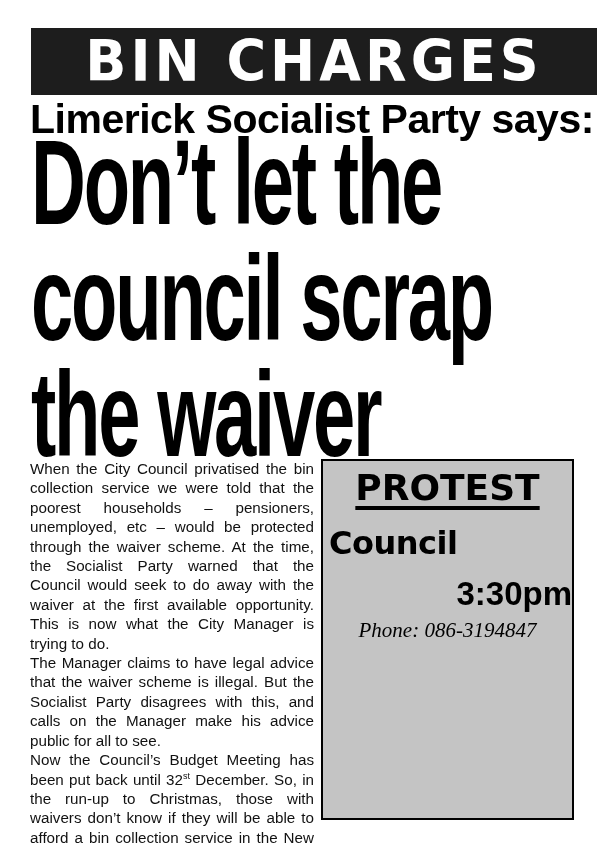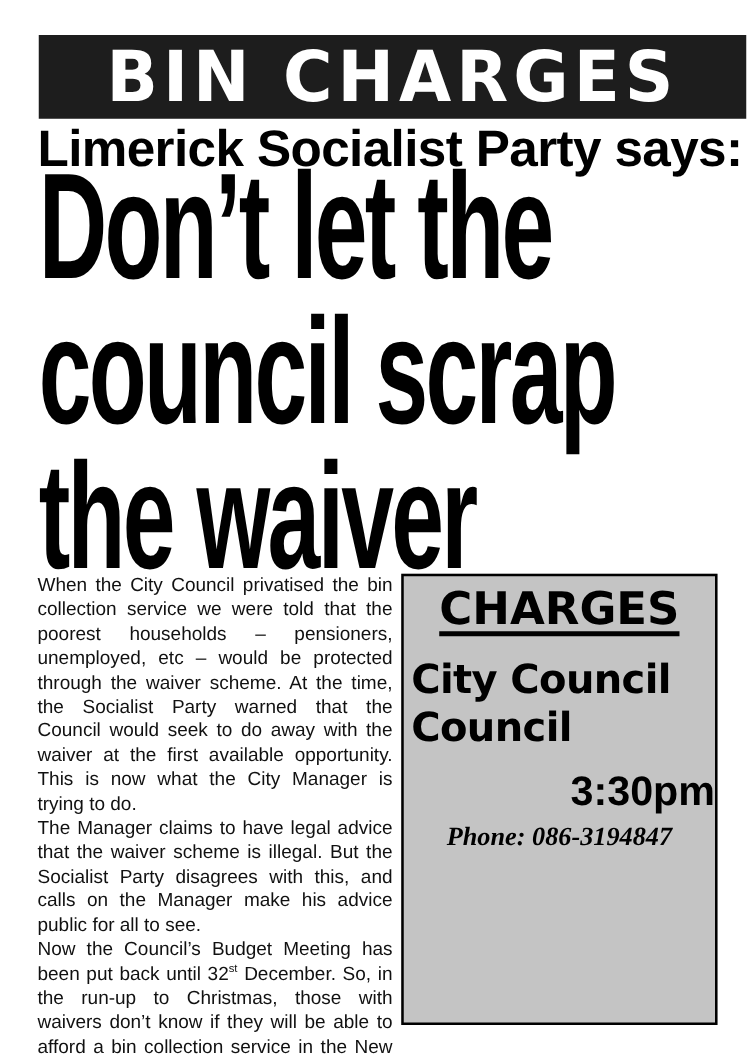--- a/index.html
+++ b/index.html
@@ -61,21 +61,21 @@
     font-family:"DejaVu Sans","Liberation Sans",sans-serif;
     font-weight:bold; font-size:32px; line-height:39px; letter-spacing:-0.5px;
   }
   .when {
     margin-top:12px; text-align:right;
     font-weight:bold; font-size:33px; line-height:38px; white-space:nowrap;
   }
   .when sup { font-size:15px; vertical-align:super; line-height:0; }
   .phone {
     margin-top:5px; text-align:center;
-    font-family:"Liberation Serif", serif; font-weight:bold; font-style:italic;
+    font-family:"Liberation Serif", serif; font-weight:normal; font-style:italic;
     font-size:21px;
   }
 </style>
 </head>
 <body>
 
 <div class="page">
 
   <div class="banner">
     <span class="banner-text">BIN CHARGES</span>
@@ -96,23 +96,22 @@
   </div>
 
   <div class="body-col">
     <p>When the City Council privatised the bin collection service we were told that the poorest households – pensioners, unemployed, etc – would be protected through the waiver scheme. At the time, the Socialist Party warned that the Council would seek to do away with the waiver at the first available opportunity. This is now what the City Manager is trying to do.</p>
     <p>The Manager claims to have legal advice that the waiver scheme is illegal. But the Socialist Party disagrees with this, and calls on the Manager make his advice public for all to see.</p>
     <p><span>Now the Council’s Budget Meeting has been put back until 32</span><sup>st</sup><span> December. So, in the run-up to Christmas, those with waivers don’t know if they will be able to afford a bin collection service in the New Year.</span></p>
   </div>
 
   <div class="protest-box">
     <div class="protest-title">
-      <span>CHARGES</span>
+      <span>PROTEST</span>
     </div>
     <div class="event">
-      <div>City Council</div>
       <div>Council</div>
     </div>
     <div class="when">3:30pm</div>
     <div class="phone">Phone: 086-3194847</div>
   </div>
 
 </div>
 
 </body></html>

